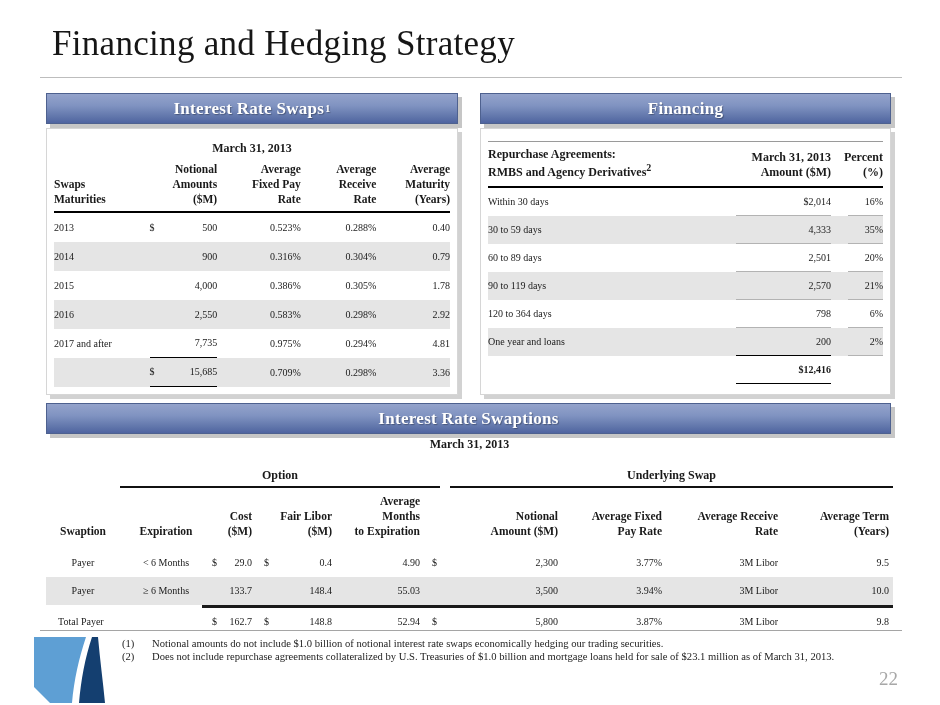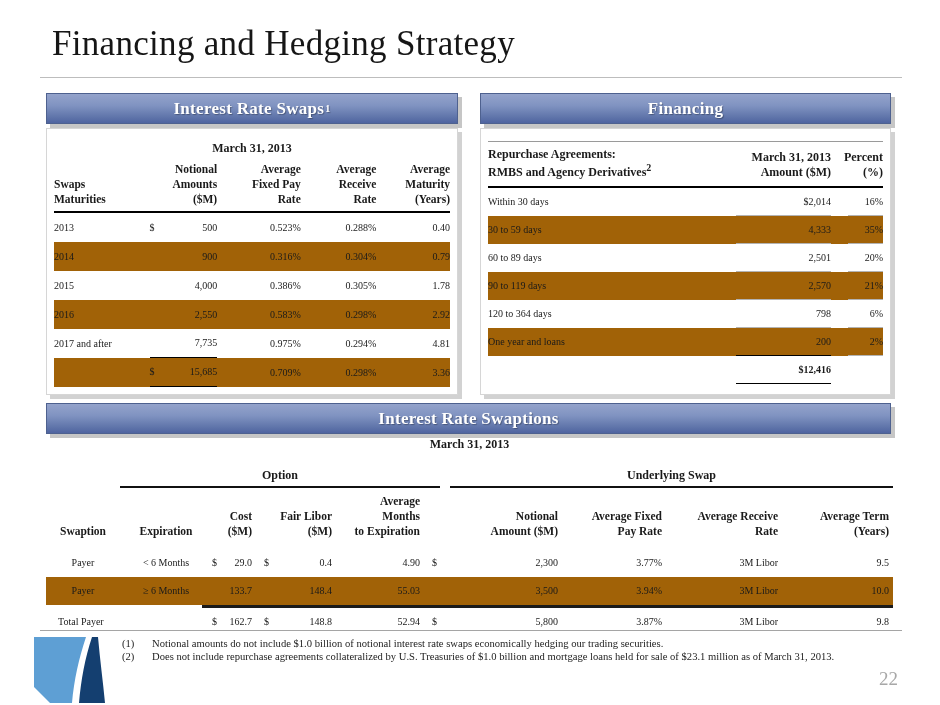--- a/index.html
+++ b/index.html
@@ -30,21 +30,21 @@
   .panel-box {
     position:absolute; background:#ffffff; box-sizing:border-box;
     border:1px solid #d6d6d6; box-shadow:4px 4px 0 #d2d2d2; padding:0 7px;
   }
   .box-swaps     { left:46px;  top:128px; width:412px; height:267px; }
   .box-financing { left:480px; top:128px; width:411px; height:267px; }
 
   
   .date-header { text-align:center; font-weight:bold; font-size:12px; }
   .trow { display:flex; align-items:center; height:29px; font-size:10px; }
-  .trow.alt { background:#a16207; }
+  .trow.alt { background:#e5e5e5; }
   .cell { align-self:stretch; display:flex; align-items:center; box-sizing:border-box; }
   .cell.right { justify-content:flex-end; }
   .cell.left  { justify-content:flex-start; }
   .cell.center{ justify-content:center; }
   .cell.money { justify-content:space-between; }
   .ul-black { border-bottom:1.5px solid #000; }
   .hdr { font-weight:bold; font-size:11.5px; line-height:1.3; white-space:pre-line; box-sizing:border-box; }
 
   
   .swaps-date { margin-top:12px; }

